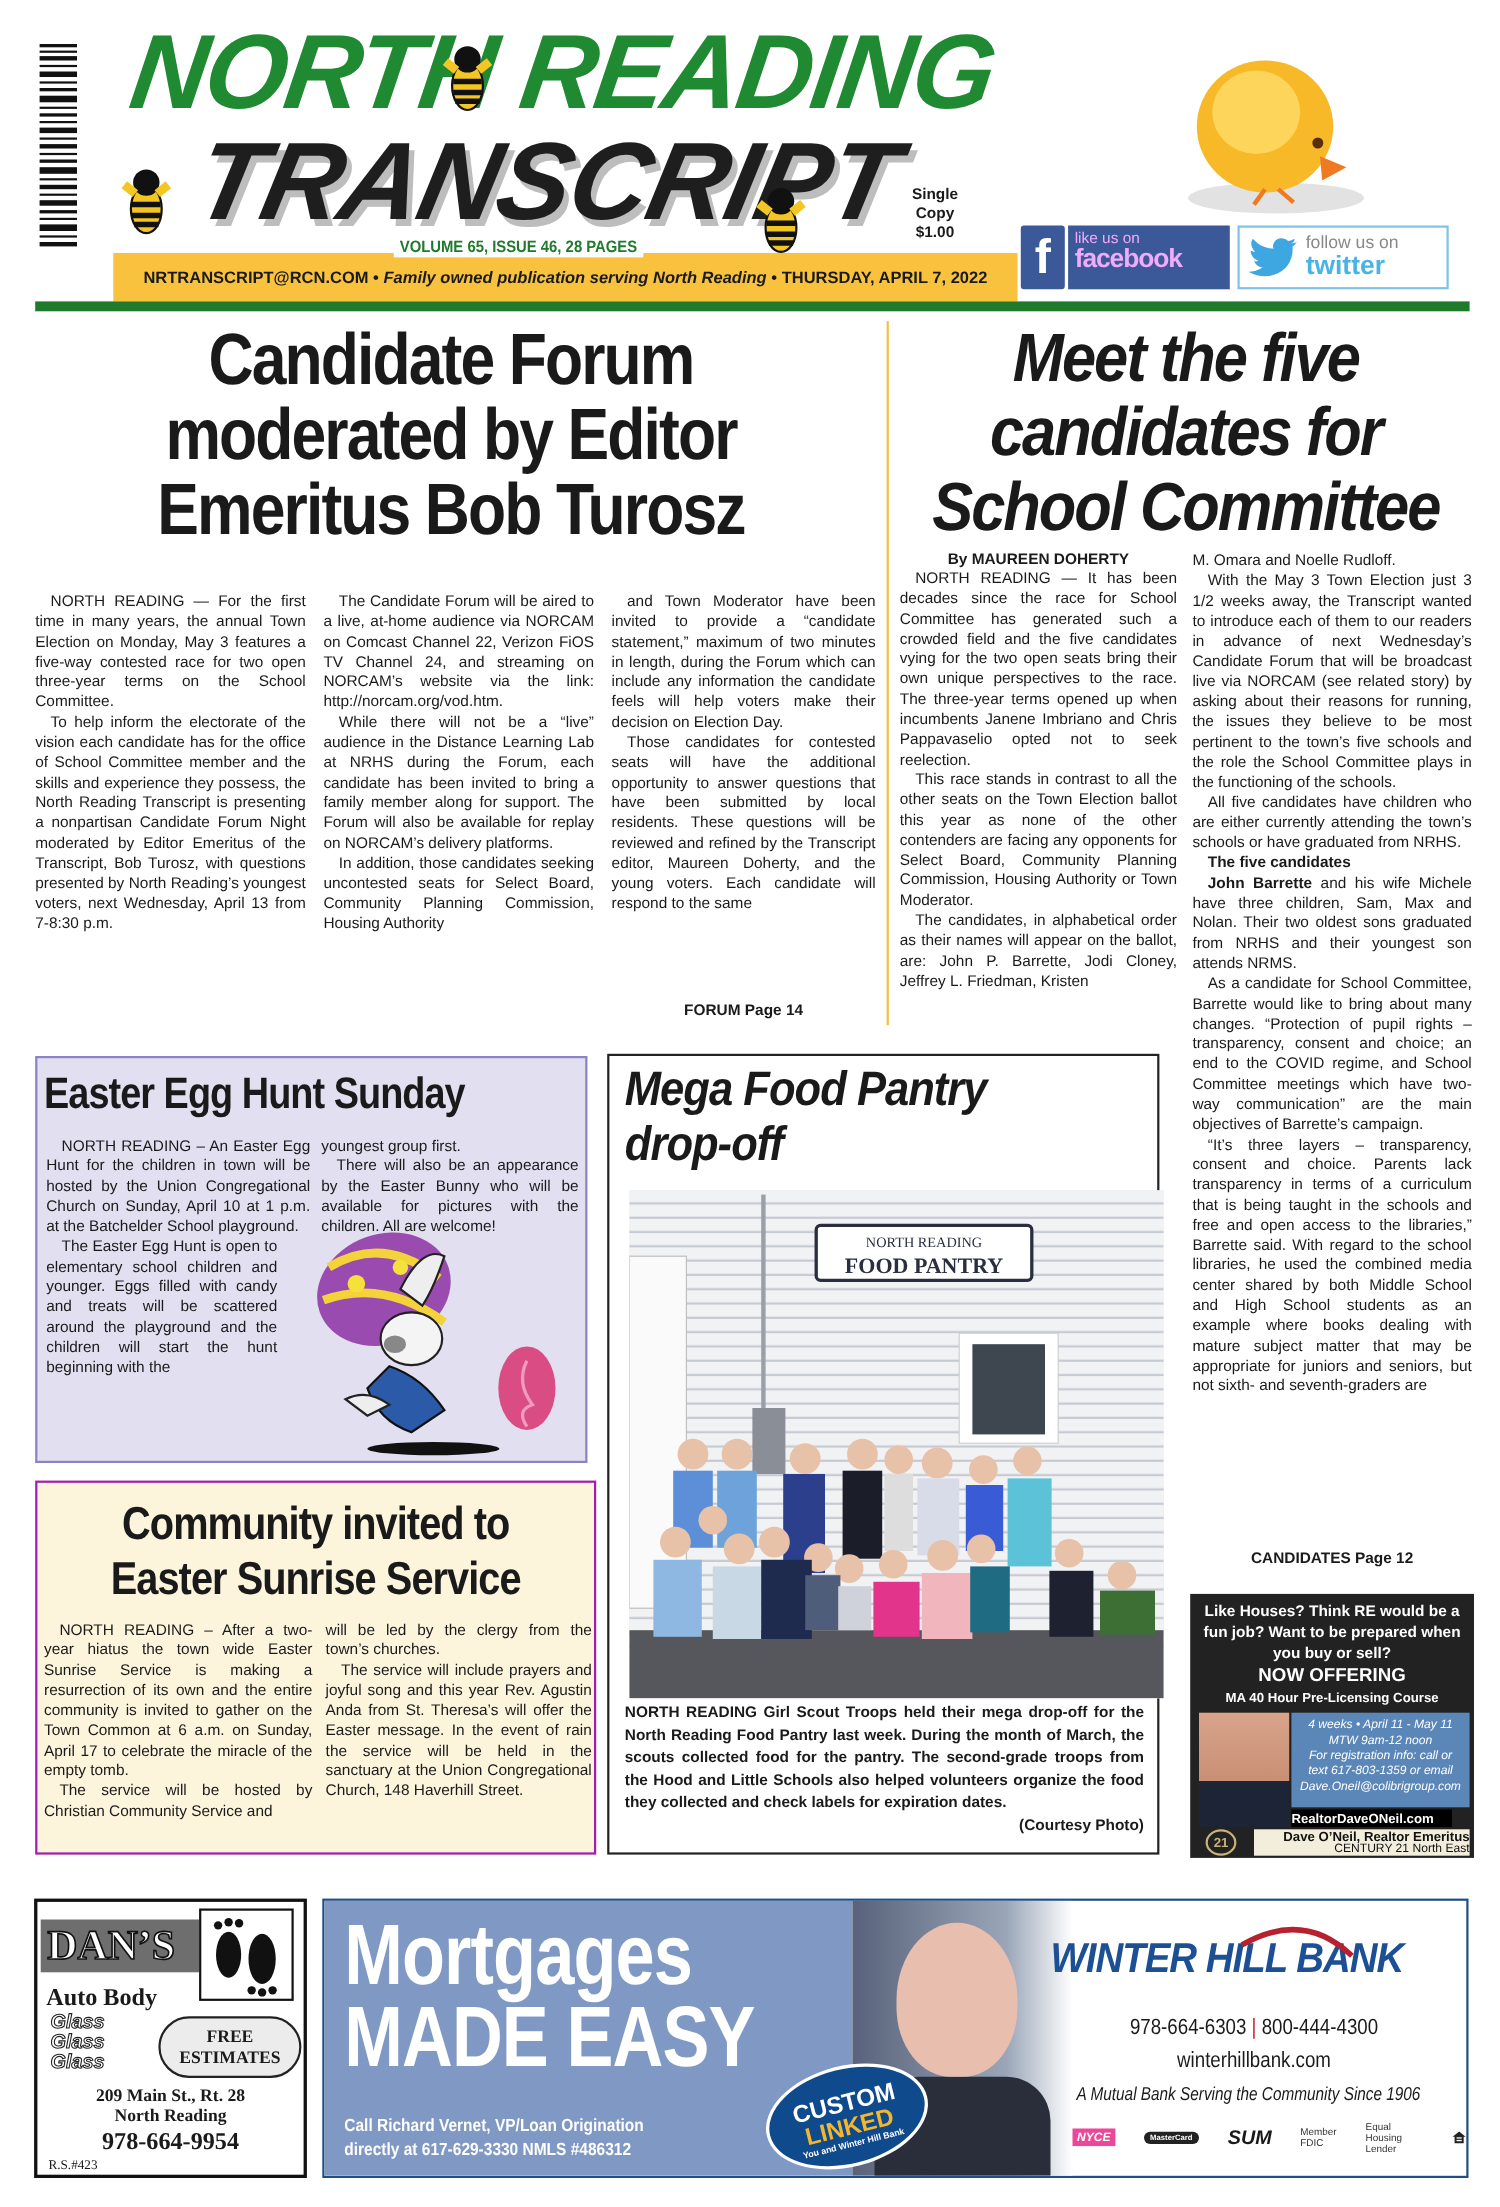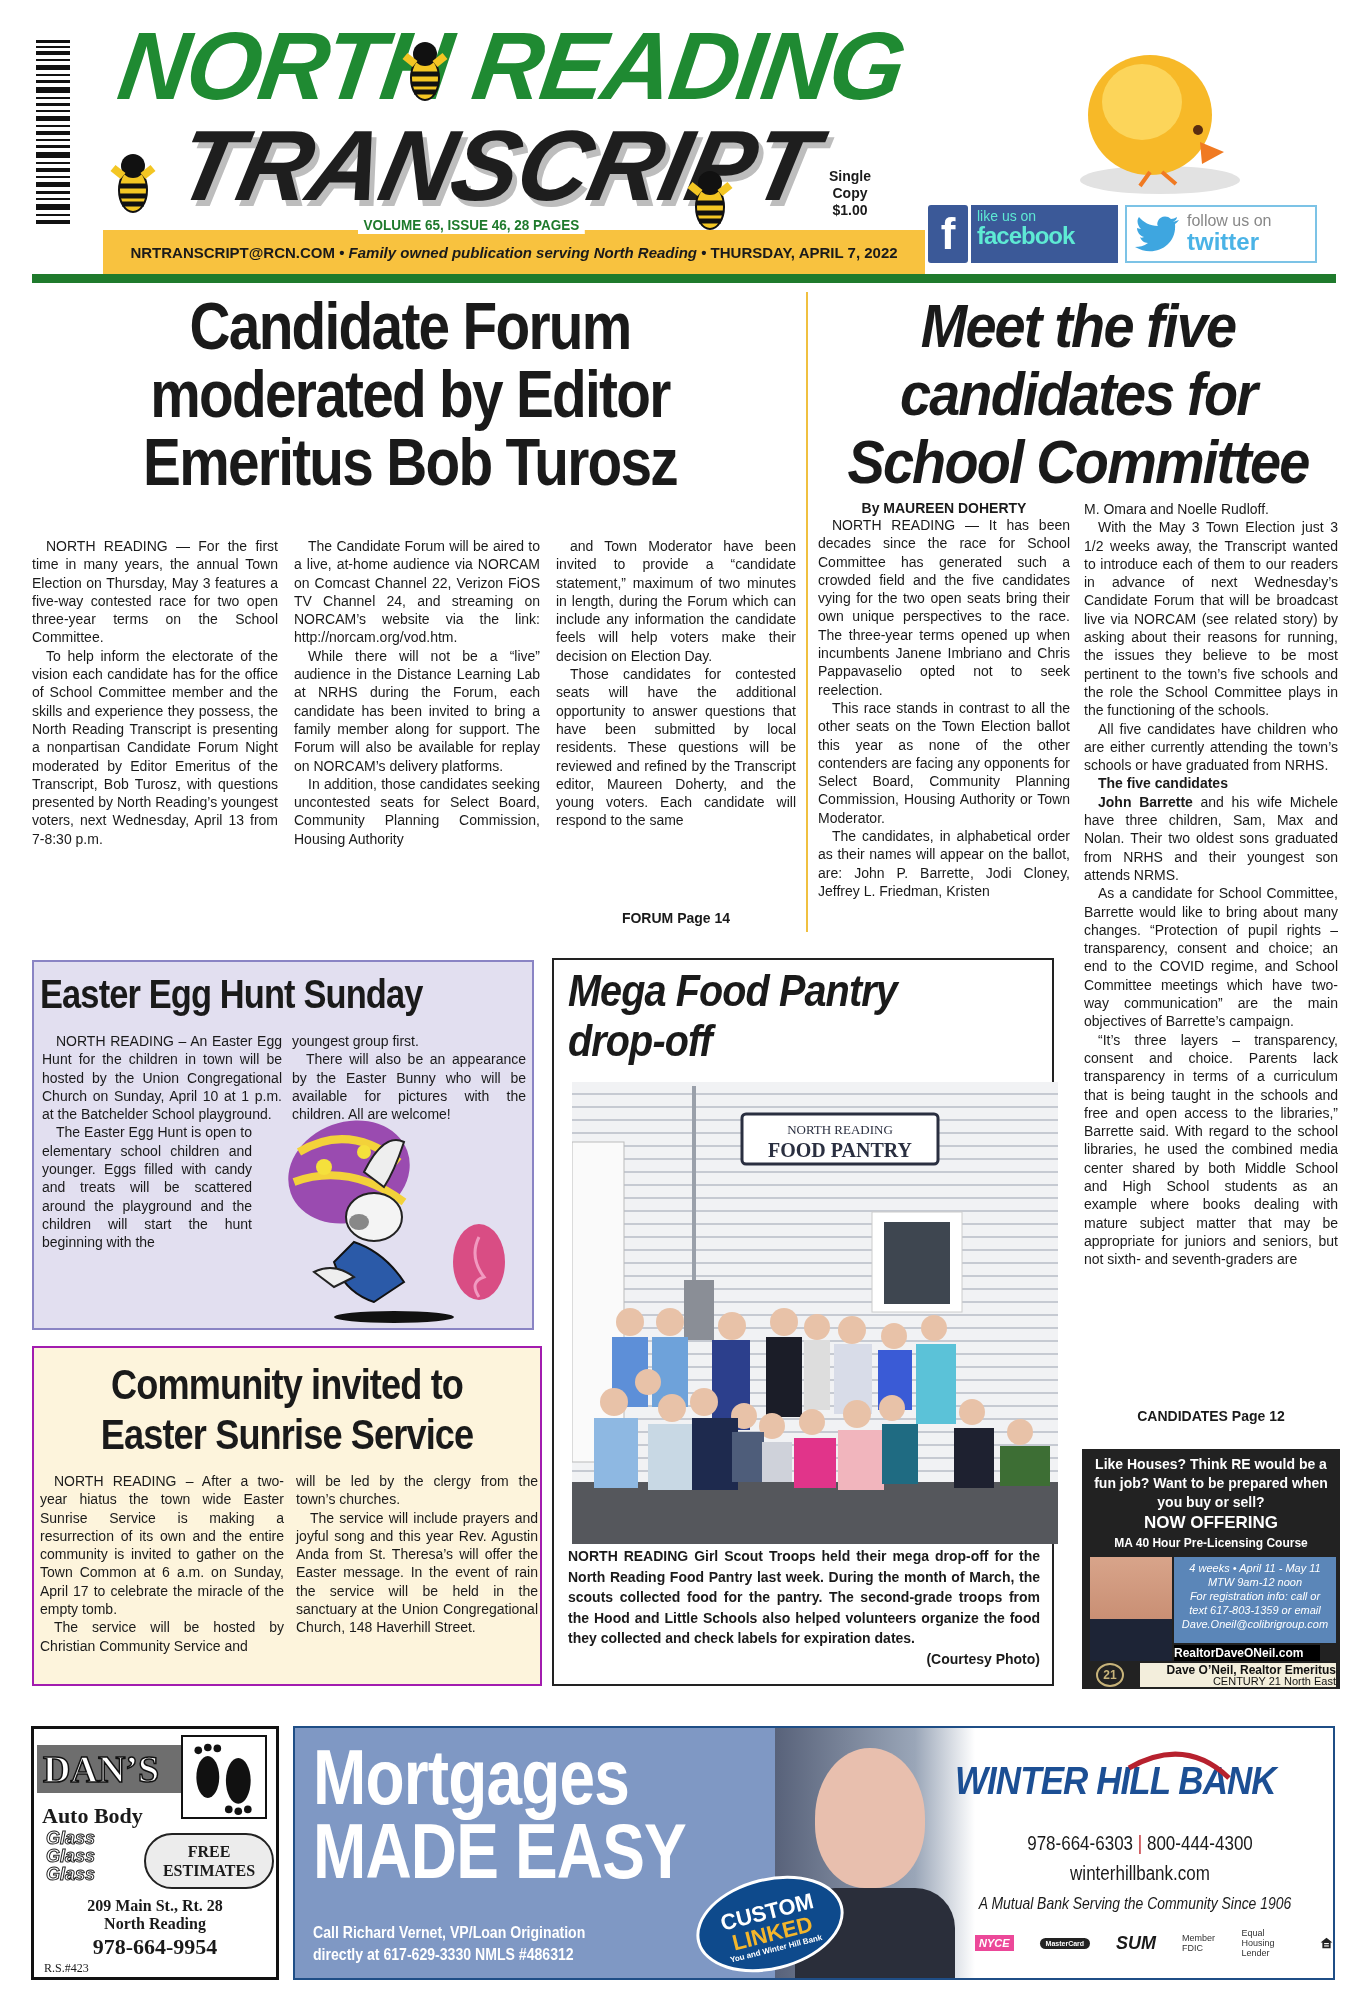--- a/index.html
+++ b/index.html
@@ -11,21 +11,21 @@
 .mast-north{left:120px;top:18px;font:italic bold 96px/1 "Liberation Sans",sans-serif;color:#1f8a32;letter-spacing:-2px;transform:skewX(-8deg);white-space:nowrap}
 .mast-trans{left:180px;top:115px;font:italic bold 100px/1 "Liberation Sans",sans-serif;color:#1e1e1e;letter-spacing:-1px;transform:skewX(-12deg);text-shadow:6px 6px 0 #bdbdbd;white-space:nowrap}
 .bee{width:60px;height:70px}
 .volume{left:358px;top:216px;background:#fff;color:#1f7a2c;font:bold 15px/18px "Liberation Sans",sans-serif;padding:0 6px;z-index:3;transform:scaleX(.9);transform-origin:left}
 .banner{left:103px;top:230px;width:822px;height:44px;background:#f8c23f;display:flex;align-items:center;justify-content:center;font:bold 15px "Liberation Sans",sans-serif;white-space:nowrap}
 .banner i{font-weight:bold}
 .single{left:820px;top:168px;width:60px;text-align:center;font:bold 14px/17px "Liberation Sans",sans-serif}
 .chick{left:1050px;top:30px;width:200px;height:170px}
 .fb{left:928px;top:205px;width:190px;height:58px;display:flex;gap:3px}
 .fb .f{width:40px;background:#3b5998;color:#fff;font:bold 44px/58px "Liberation Sans",sans-serif;text-align:center;border-radius:3px}
-.fb .t{flex:1;background:#3b5998;color:#5eead4;padding:4px 6px;font:14px/1 "Liberation Sans",sans-serif}
+.fb .t{flex:1;background:#3b5998;color:#f0abfc;padding:4px 6px;font:14px/1 "Liberation Sans",sans-serif}
 .fb .t b{display:block;font:bold 24px/1.1 "Liberation Sans",sans-serif;letter-spacing:-1px}
 .tw{left:1125px;top:205px;width:192px;height:58px;border:2px solid #7cc3e6;display:flex;align-items:center;gap:6px;padding:0 6px}
 .tw .t{font:16px/1 "Liberation Sans",sans-serif;color:#888}
 .tw .t b{display:block;font:bold 24px/1.1 "Liberation Sans",sans-serif;color:#4ab3e6}
 .greenrule{left:32px;top:274px;width:1304px;height:9px;background:#1f7a2c}
 
 .h1{left:30px;top:292px;width:760px;text-align:center;font:bold 66px/68px "Liberation Sans",sans-serif;letter-spacing:-2px;transform:scaleX(.86);transform-origin:center top}
 .h2{left:818px;top:292px;width:520px;text-align:center;font:italic bold 62px/68px "Liberation Sans",sans-serif;letter-spacing:-2px;transform:scaleX(.9);transform-origin:center top}
 .vrule{left:806px;top:292px;width:2px;height:640px;background:#f0c040}
 .body{font:14px/18.3px "Liberation Sans",sans-serif;text-align:justify;hyphens:manual}
@@ -165,21 +165,21 @@
   <svg width="48" height="40" viewBox="0 0 48 40">
       <path d="M46 6c-2 1-4 1-6 2 2-1 4-3 4-5-2 1-4 2-6 2-4-4-11-3-13 2-1 2-1 4 0 5-8 0-15-4-19-9-3 4-1 9 2 12-2 0-3-1-4-1 0 4 3 8 7 9-2 1-3 1-4 0 1 3 4 6 8 6-4 3-9 4-13 4 19 11 42-1 40-23 2-1 3-3 4-4z" fill="#3ea6e0"></path>
     </svg>
   <div class="t"><span>follow us on</span><b>twitter</b></div>
 </div>
 <div class="abs greenrule"></div>
 
 <h1 class="abs h1">Candidate Forum moderated by Editor Emeritus Bob Turosz</h1>
 <div class="body">
   <div class="col" style="left:32px;top:537px;width:246px">
-    <p>NORTH READING — For the first time in many years, the annual Town Election on Thursday, May 3 features a five-way contested race for two open three-year terms on the School Committee.</p>
+    <p>NORTH READING — For the first time in many years, the annual Town Election on Monday, May 3 features a five-way contested race for two open three-year terms on the School Committee.</p>
     <p>To help inform the electorate of the vision each candidate has for the office of School Committee member and the skills and experience they possess, the North Reading Transcript is presenting a nonpartisan Candidate Forum Night moderated by Editor Emeritus of the Transcript, Bob Turosz, with questions presented by North Reading’s youngest voters, next Wednesday, April 13 from 7-8:30 p.m.</p>
   </div>
   <div class="col" style="left:294px;top:537px;width:246px">
     <p>The Candidate Forum will be aired to a live, at-home audience via NORCAM on Comcast Channel 22, Verizon FiOS TV Channel 24, and streaming on NORCAM’s website via the link: http://norcam.org/vod.htm.</p>
     <p>While there will not be a “live” audience in the Distance Learning Lab at NRHS during the Forum, each candidate has been invited to bring a family member along for support. The Forum will also be available for replay on NORCAM’s delivery platforms.</p>
     <p>In addition, those candidates seeking uncontested seats for Select Board, Community Planning Commission, Housing Authority</p>
   </div>
   <div class="col" style="left:556px;top:537px;width:240px">
     <p>and Town Moderator have been invited to provide a “candidate statement,” maximum of two minutes in length, during the Forum which can include any information the candidate feels will help voters make their decision on Election Day.</p>
     <p>Those candidates for contested seats will have the additional opportunity to answer questions that have been submitted by local residents. These questions will be reviewed and refined by the Transcript editor, Maureen Doherty, and the young voters. Each candidate will respond to the same</p>

